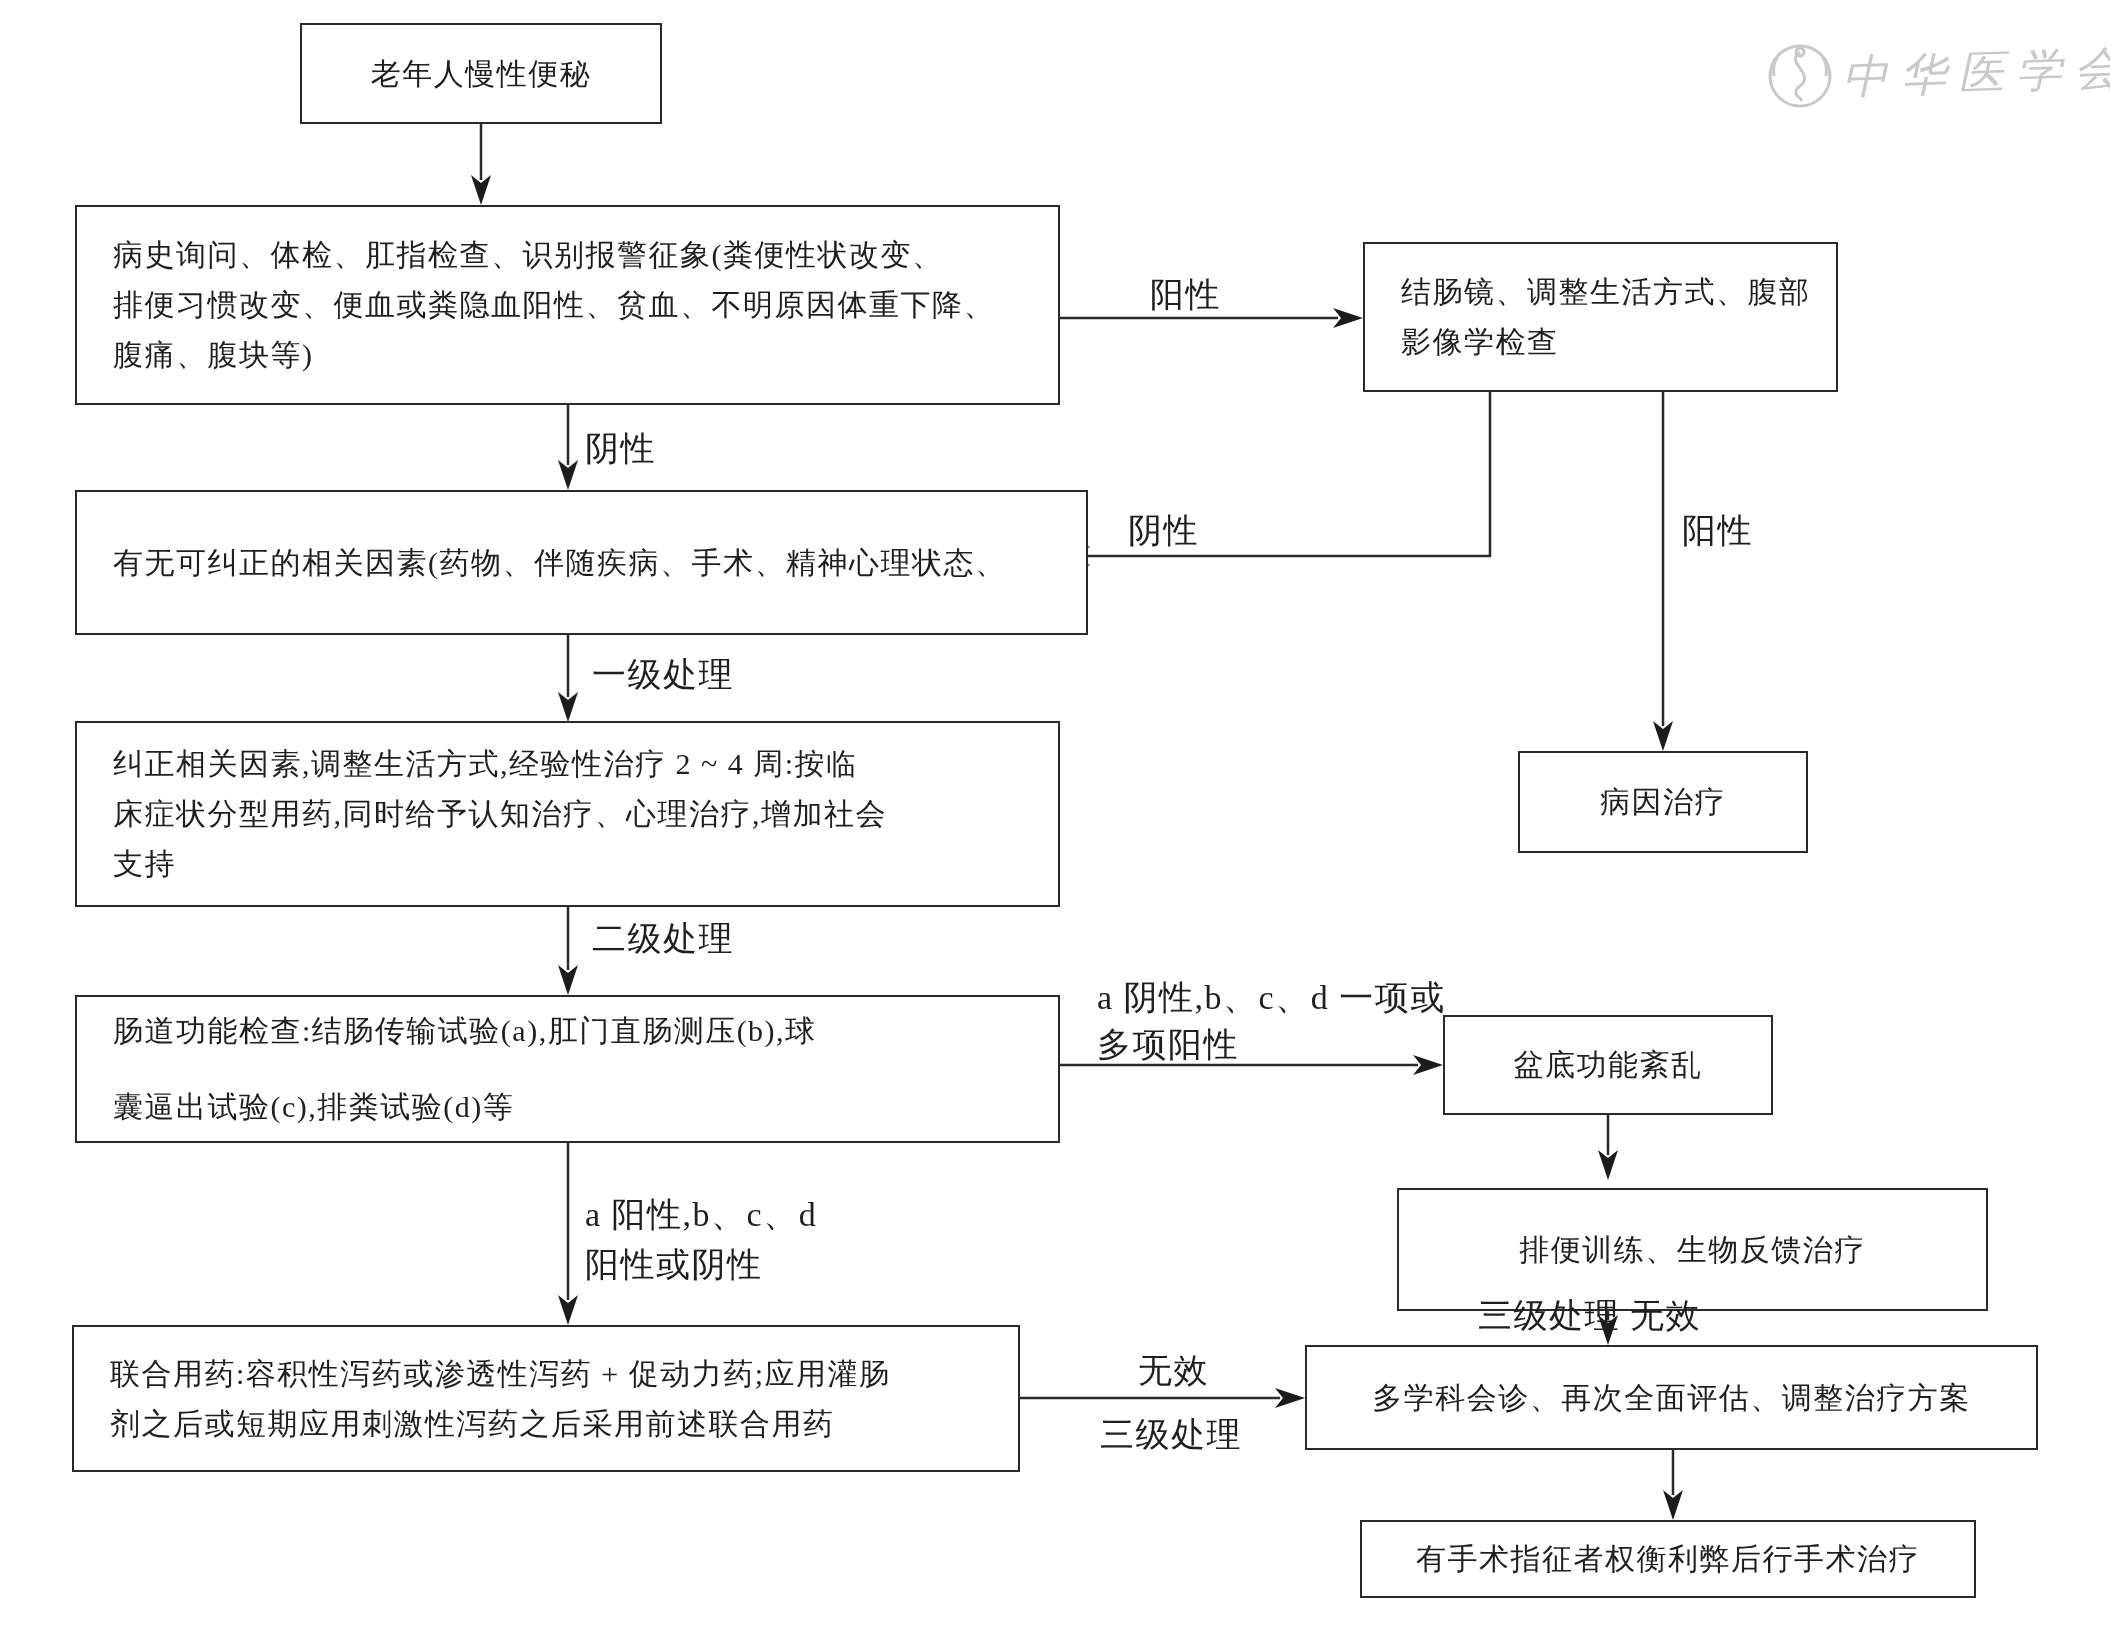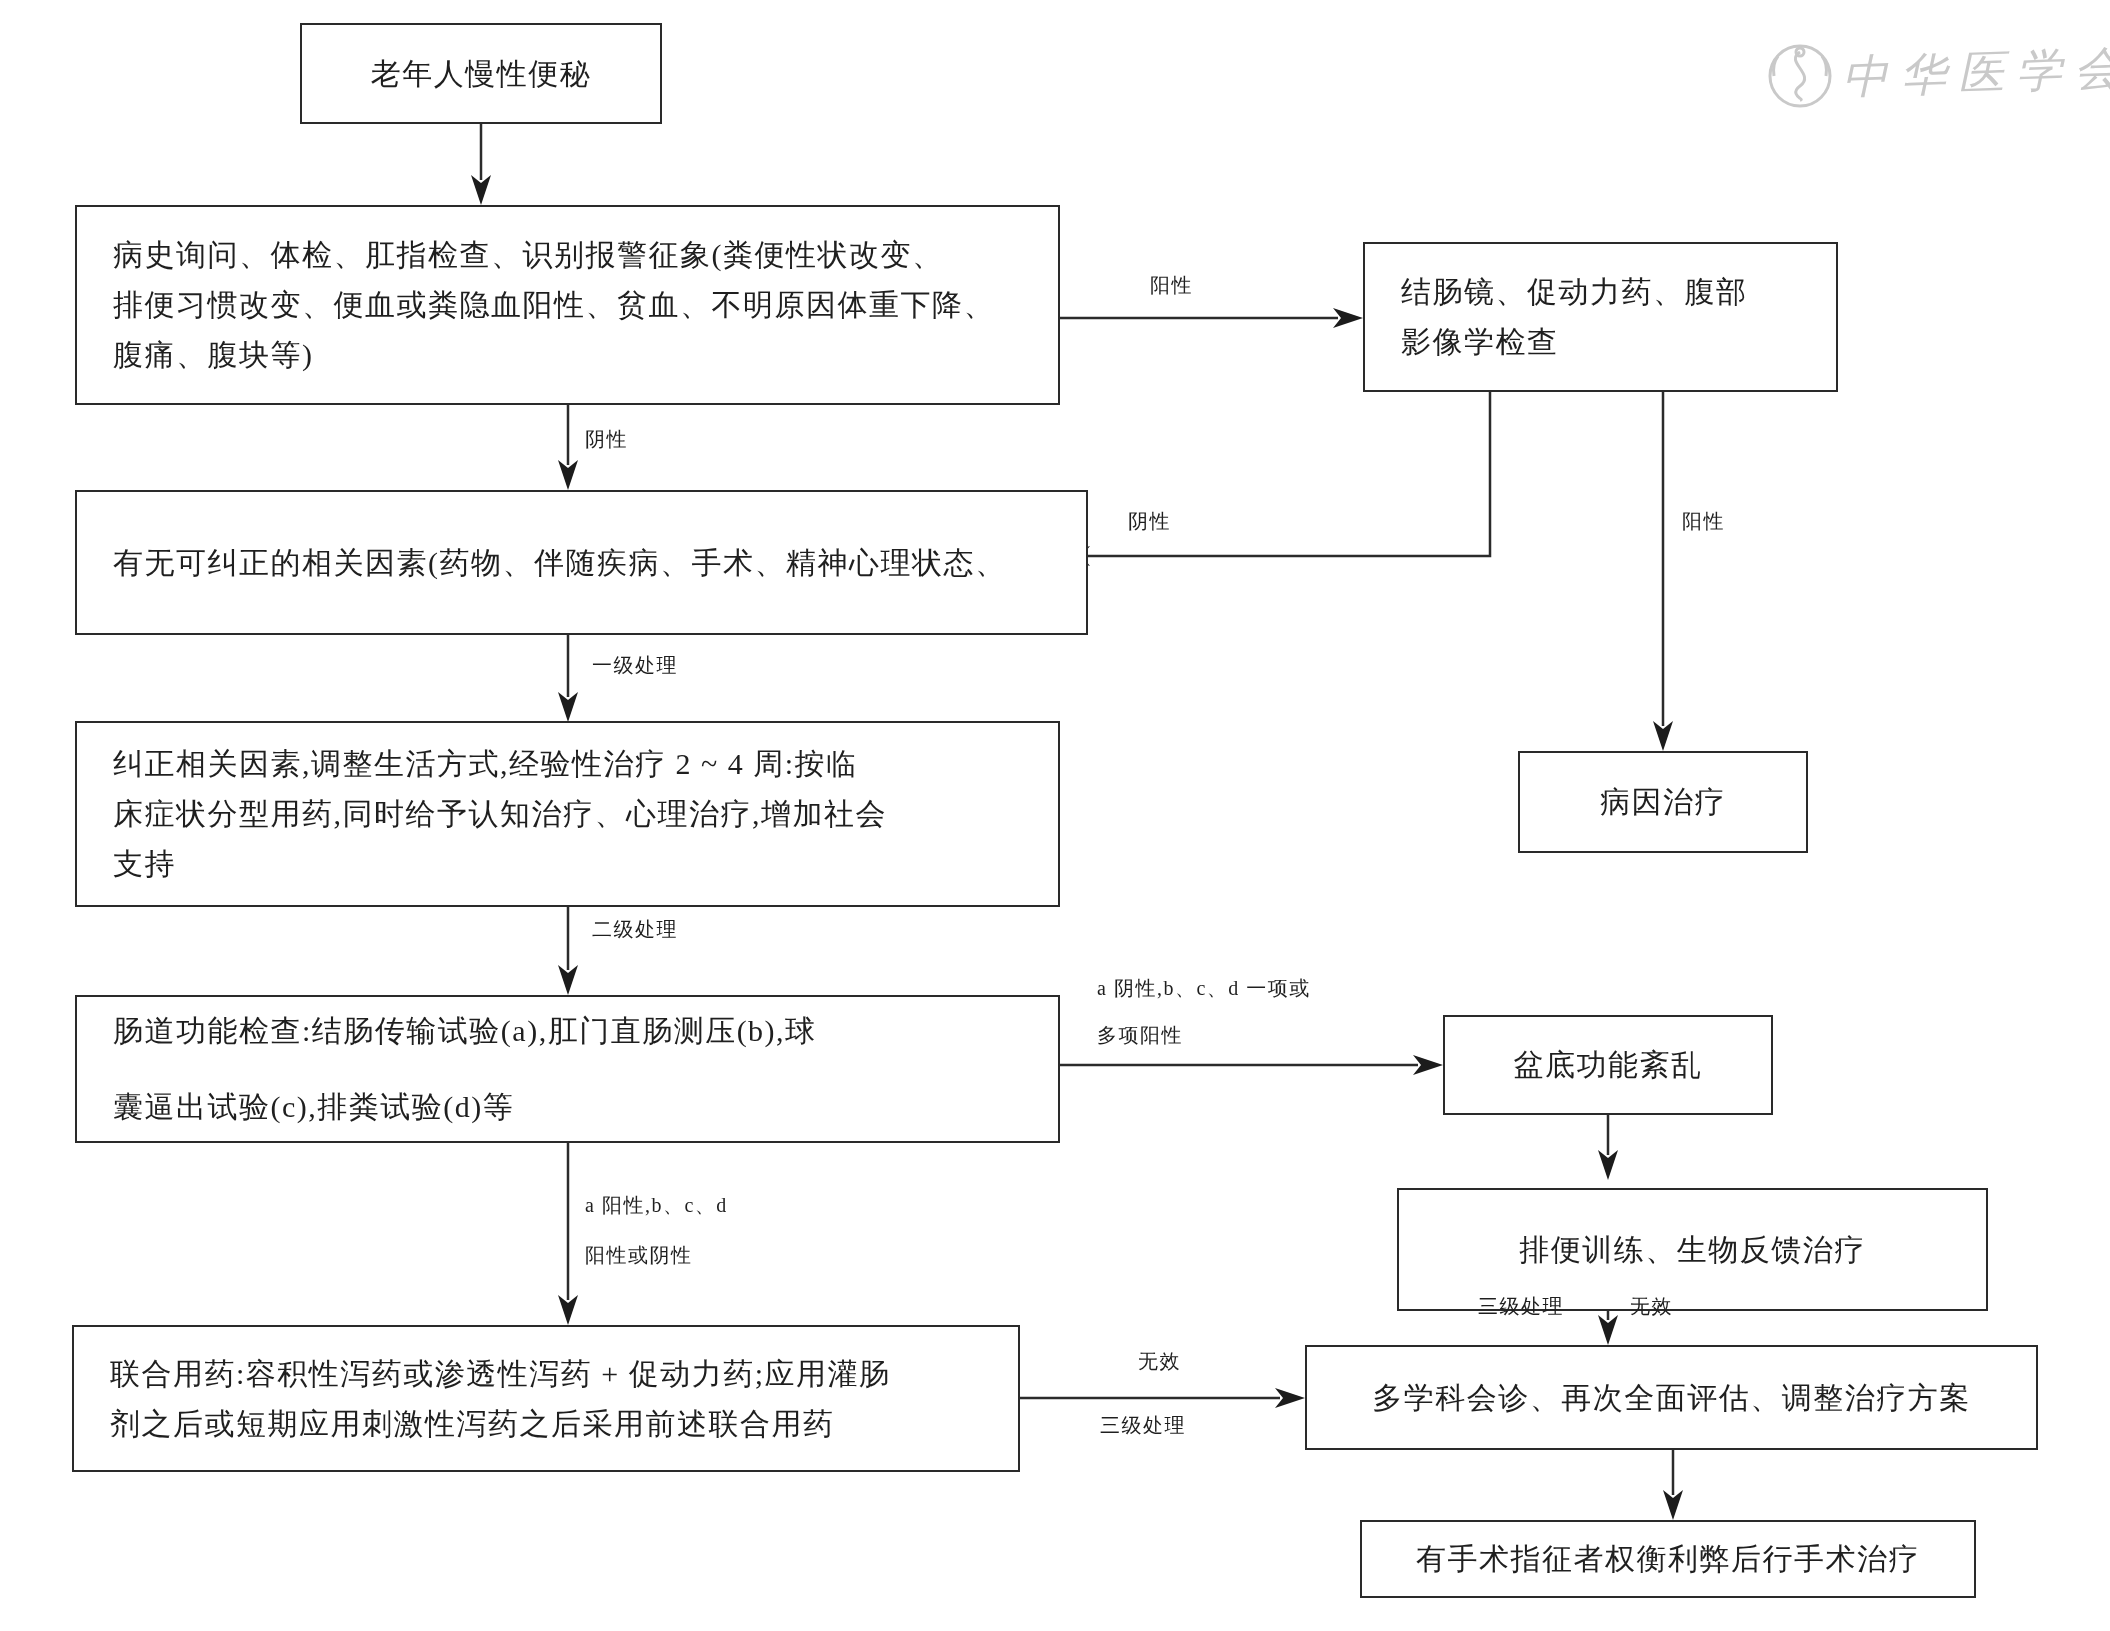--- a/index.html
+++ b/index.html
@@ -13,21 +13,21 @@
   .box {
     position:absolute; box-sizing:border-box;
     border:2.5px solid #2a2a2a; background:#ffffff;
     display:flex; flex-direction:column; justify-content:center;
     font-size:30px; line-height:50px; letter-spacing:1.5px;
   }
   .box.pad   { padding:16px 36px; align-items:flex-start; text-align:left; }
   .box.center{ align-items:center; text-align:center; }
   .line { white-space:nowrap; }
   .lbl {
-    position:absolute; font-size:20px; letter-spacing:1.5px;
+    position:absolute; font-size:34px; letter-spacing:1.5px;
     white-space:nowrap; color:#1f1f1f;
   }
   .logo-text {
     position:absolute; left:1842px; top:42px;
     font-size:46px; font-style:italic; letter-spacing:12px;
     color:#c9c9c9; transform:rotate(-2deg); white-space:nowrap;
   }
 </style>
 </head>
 <body>
@@ -79,21 +79,21 @@
     <div class="line">老年人慢性便秘</div>
   </div>
 
   <div class="box pad" style="left:75px; top:205px; width:985px; height:200px;">
     <div class="line">病史询问、体检、肛指检查、识别报警征象(粪便性状改变、</div>
     <div class="line">排便习惯改变、便血或粪隐血阳性、贫血、不明原因体重下降、</div>
     <div class="line">腹痛、腹块等)</div>
   </div>
 
   <div class="box pad" style="left:1363px; top:242px; width:475px; height:150px;">
-    <div class="line">结肠镜、促动力药、腹部</div>
+    <div class="line">结肠镜、调整生活方式、腹部</div>
     <div class="line">影像学检查</div>
   </div>
 
   <div class="box pad" style="left:75px; top:490px; width:1013px; height:145px;">
     <div class="line">有无可纠正的相关因素(药物、伴随疾病、手术、精神心理状态、</div>
   </div>
 
   <div class="box pad" style="left:75px; top:721px; width:985px; height:186px;">
     <div class="line">纠正相关因素,调整生活方式,经验性治疗 2 ~ 4 周:按临</div>
     <div class="line">床症状分型用药,同时给予认知治疗、心理治疗,增加社会</div>

